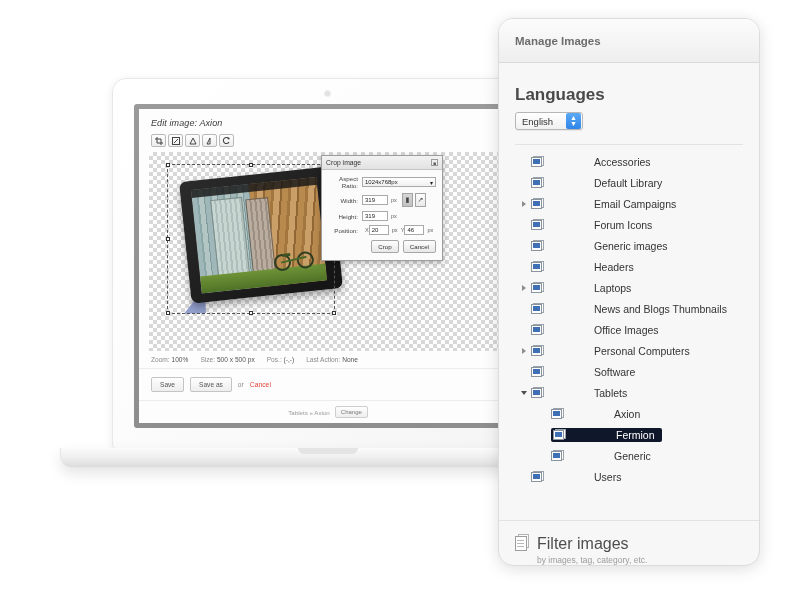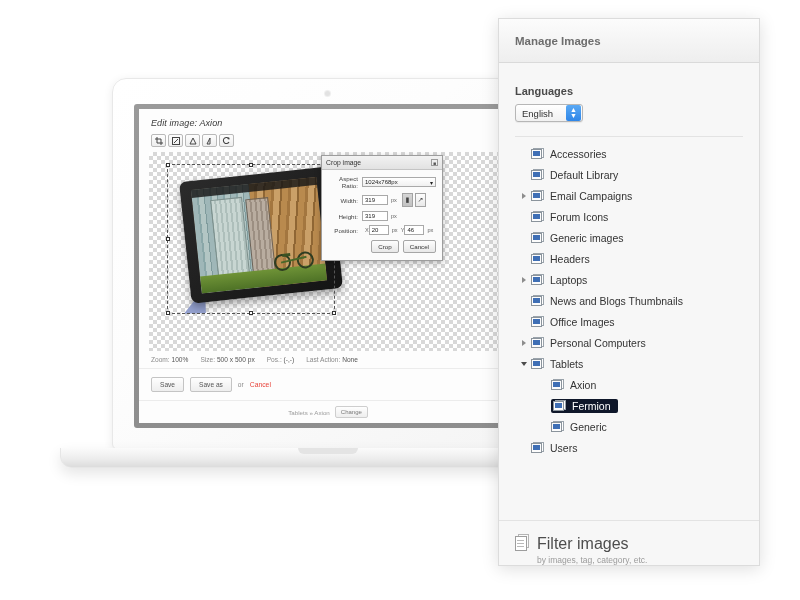--- a/index.html
+++ b/index.html
@@ -233,34 +233,34 @@
     background: linear-gradient(180deg,#fefefe,#eeeeee);
     border:1px solid #cecece; border-radius:2px;
     font-size:6px; color:#777; padding:2px 5px;
   }
 
   
   #panel {
     position: absolute; left: 498px; top: 18px; width: 262px; height: 548px;
     background: #f7f7f7;
     border: 1px solid #dcdcdc;
-    border-radius: 0;
+    border-radius: 15px;
     box-shadow: 0 3px 16px rgba(0,0,0,.13);
     display:flex; flex-direction: column;
     overflow: hidden;
   }
   .panel-head {
     height: 44px; flex: 0 0 44px;
     background: linear-gradient(180deg,#fcfcfc,#eeeeee);
     border-bottom: 1px solid #dadada;
     display:flex; align-items:center; padding-left: 16px;
   }
   .panel-title { font-size: 11.5px; font-weight: bold; color: #6d6d6d; }
   .panel-body { flex: 1; padding: 22px 16px 0 16px; overflow: hidden; }
-  .lang-label { font-size: 11px; font-weight: bold; color: #4a4a4a; margin-bottom: 7px; }
+  .lang-label { font-size: 17px; font-weight: bold; color: #4a4a4a; margin-bottom: 7px; }
   .lang-select {
     width: 68px; height: 18px;
     background: linear-gradient(180deg,#ffffff,#f1f1f1);
     border: 1px solid #b6b6b6; border-radius: 3px;
     display:flex; align-items:center; justify-content: space-between;
     padding-left: 6px; font-size: 9.5px; color:#333;
     box-shadow: 0 1px 1px rgba(0,0,0,.06);
   }
   .lang-arrow {
     width: 15px; height: 16px; margin: 0 1px 0 0;
@@ -298,21 +298,21 @@
     position:absolute; left:2px; top:3px; width:7px; height:5px;
     background:#3f6fb5;
   }
   .tree-label { font-size: 10.5px; color: #333; white-space: nowrap; }
   .tree-item.child { padding-left: 22px; }
   .tree-item.selected .sel-bg {
     background: #0f172a; border-radius: 2px;
     display:flex; align-items:center; padding: 1px 7px 1px 2px;
   }
   .tree-item.selected .tree-label { color:#ffffff; }
-  .sel-bg { display:flex; align-items:center; }
+  .sel-bg { display:flex; align-items:center;gap:44px; }
 
   .panel-foot {
     border-top: 1px solid #e3e3e3;
     padding: 14px 16px 0 16px;
     flex: 0 0 auto;
   }
   .filter-row { display:flex; align-items:flex-start; gap: 8px; }
   .filter-icon {
     position:relative; width: 14px; height: 16px; flex:0 0 14px; margin-top: 1px;
   }
@@ -632,20 +632,31 @@
             <span class="sel-bg">
               <span class="folder-icon">
                 <span class="bk"></span>
                 <span class="fr"></span>
                 <span class="pic"></span>
               </span>
               <span class="tree-label">Personal Computers</span>
             </span>
           </li>
           <li class="tree-item">
+            <span class="tw"></span>
+            <span class="sel-bg">
+              <span class="folder-icon">
+                <span class="bk"></span>
+                <span class="fr"></span>
+                <span class="pic"></span>
+              </span>
+              <span class="tree-label">Software</span>
+            </span>
+          </li>
+          <li class="tree-item">
             <span class="tw">
               <span class="arrow-down"></span>
             </span>
             <span class="sel-bg">
               <span class="folder-icon">
                 <span class="bk"></span>
                 <span class="fr"></span>
                 <span class="pic"></span>
               </span>
               <span class="tree-label">Tablets</span>

